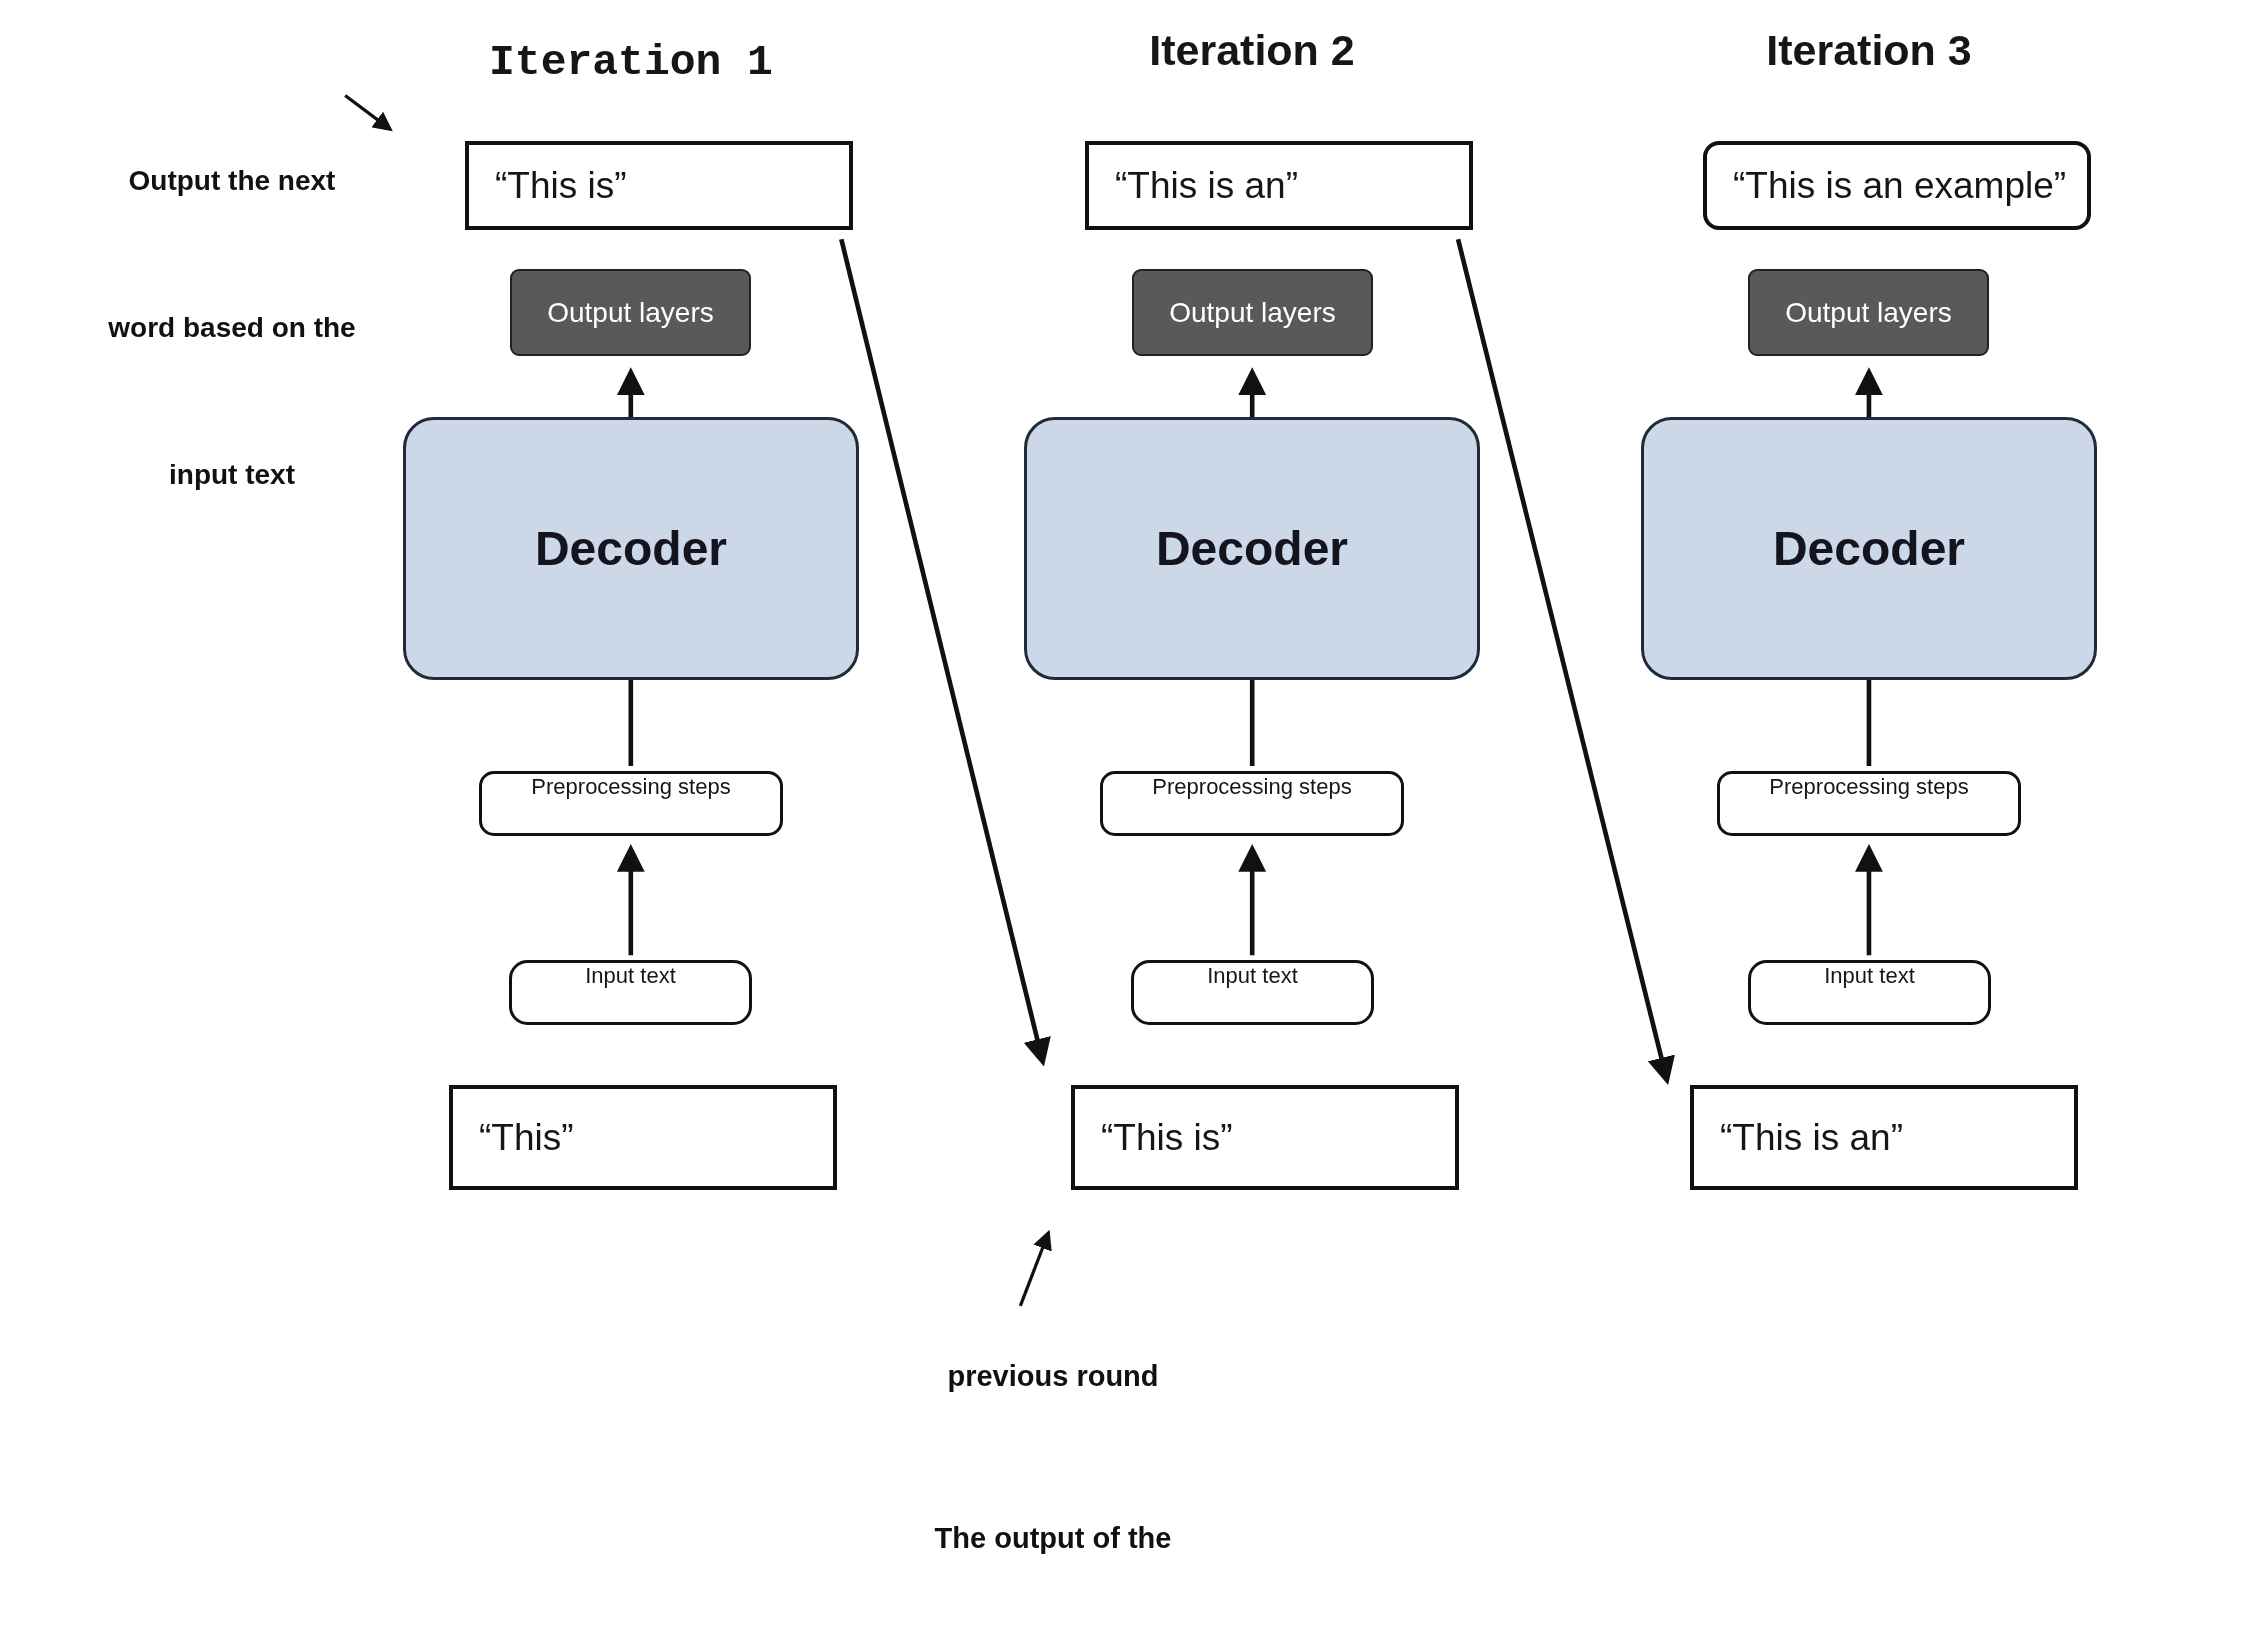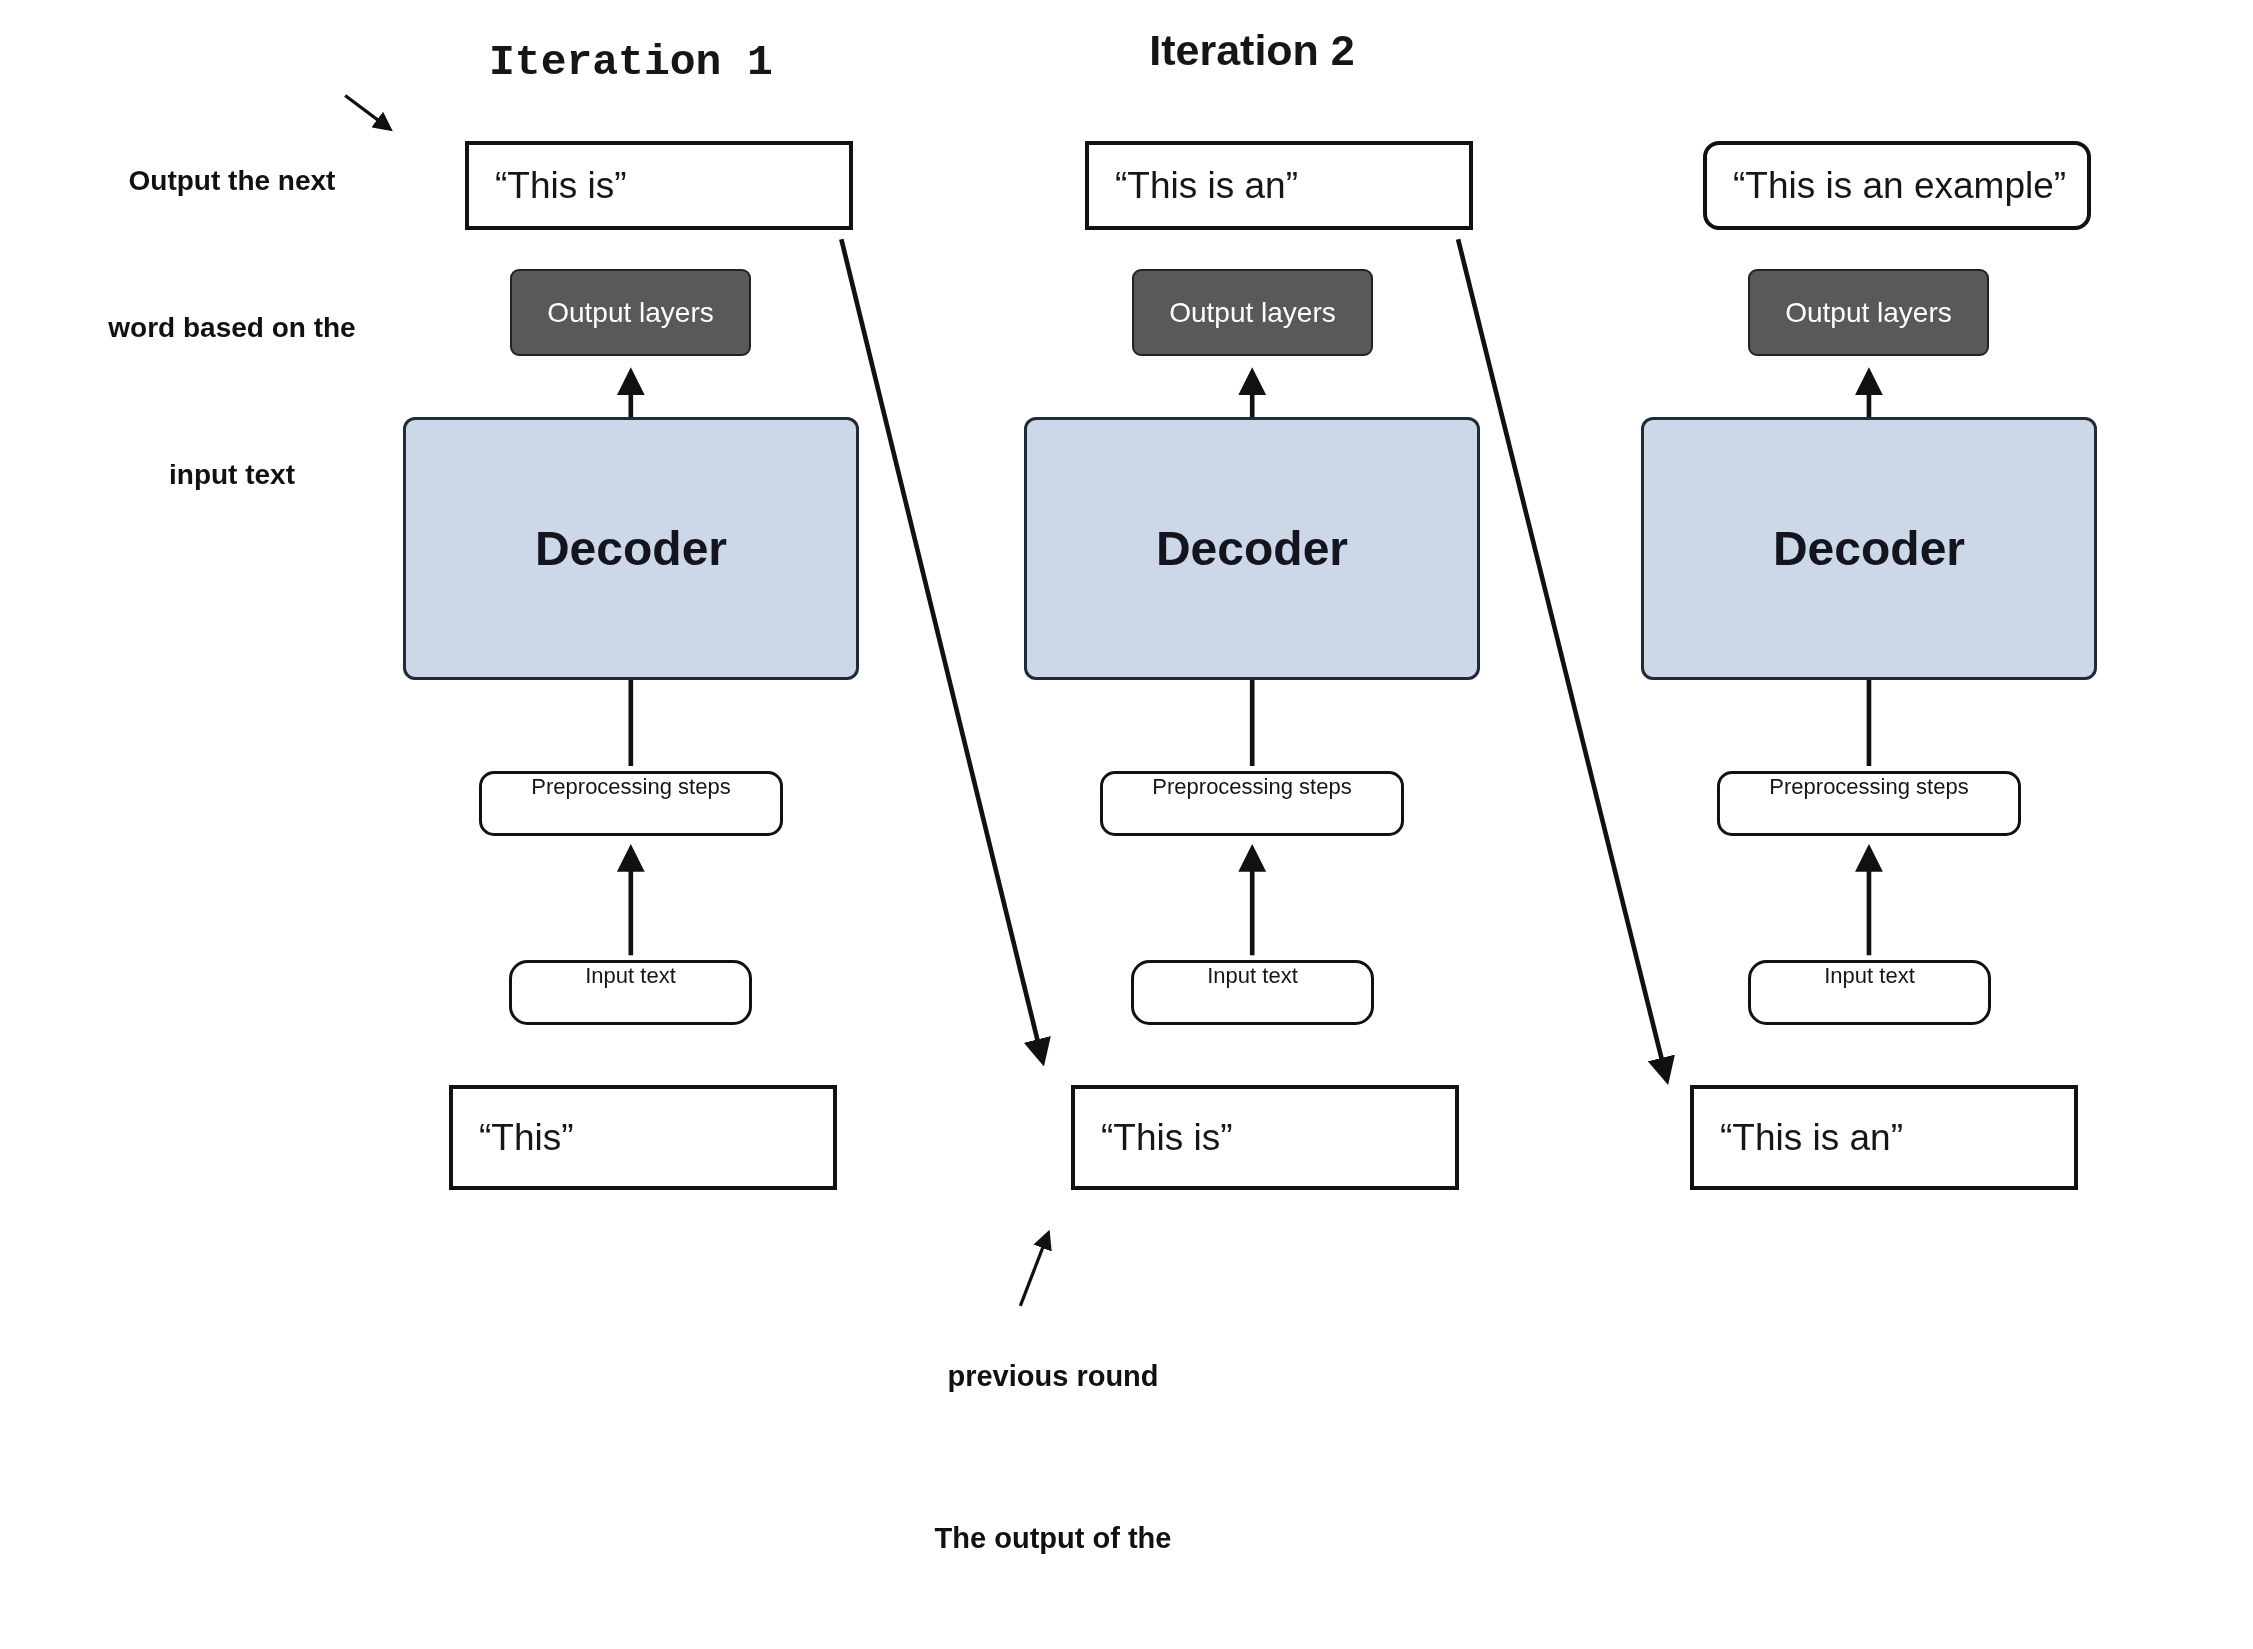--- a/index.html
+++ b/index.html
@@ -34,21 +34,21 @@
     border:2.8px solid #222222;
     border-radius:9px;
     display:flex;align-items:center;justify-content:center;
     font-size:28px;color:var(--output-layers-text,#ffffff);
   }
   .decoder{
     box-sizing:border-box;
     width:456px;height:263px;
     background:var(--decoder-fill,#ccd8e8);
     border:3.7px solid var(--decoder-border,#202a38);
-    border-radius:12px;
+    border-radius:31px;
     display:flex;align-items:center;justify-content:center;
     font-size:48px;font-weight:bold;color:#14141e;
   }
   .pill{
     box-sizing:border-box;
     background:#ffffff;
     border:3.7px solid var(--box-border,#111111);
     display:flex;align-items:flex-start;justify-content:center;
     font-size:22px;color:#161616;
   }
@@ -139,20 +139,21 @@
   <div class="abs pill prep" style="left:1100px;top:771px;">
     <span>Preprocessing steps</span>
   </div>
   <div class="abs pill input" style="left:1131px;top:960px;">
     <span>Input text</span>
   </div>
   <div class="abs quote-box bottom" style="left:1052px;top:1085px;">
     <span>“This is”</span>
   </div>
 
+  <div class="abs col-title" style="left:1674px;top:26px;">Iteration 3</div>
   <div class="abs quote-box top" style="left:1684px;top:141px;border-radius:16px;">
     <span>“This is an example”</span>
   </div>
   <div class="abs output-layers" style="left:1748px;top:269px;">
     <span>Output layers</span>
   </div>
   <div class="abs decoder" style="left:1641px;top:417px;">
     <span>Decoder</span>
   </div>
   <div class="abs pill prep" style="left:1717px;top:771px;">

